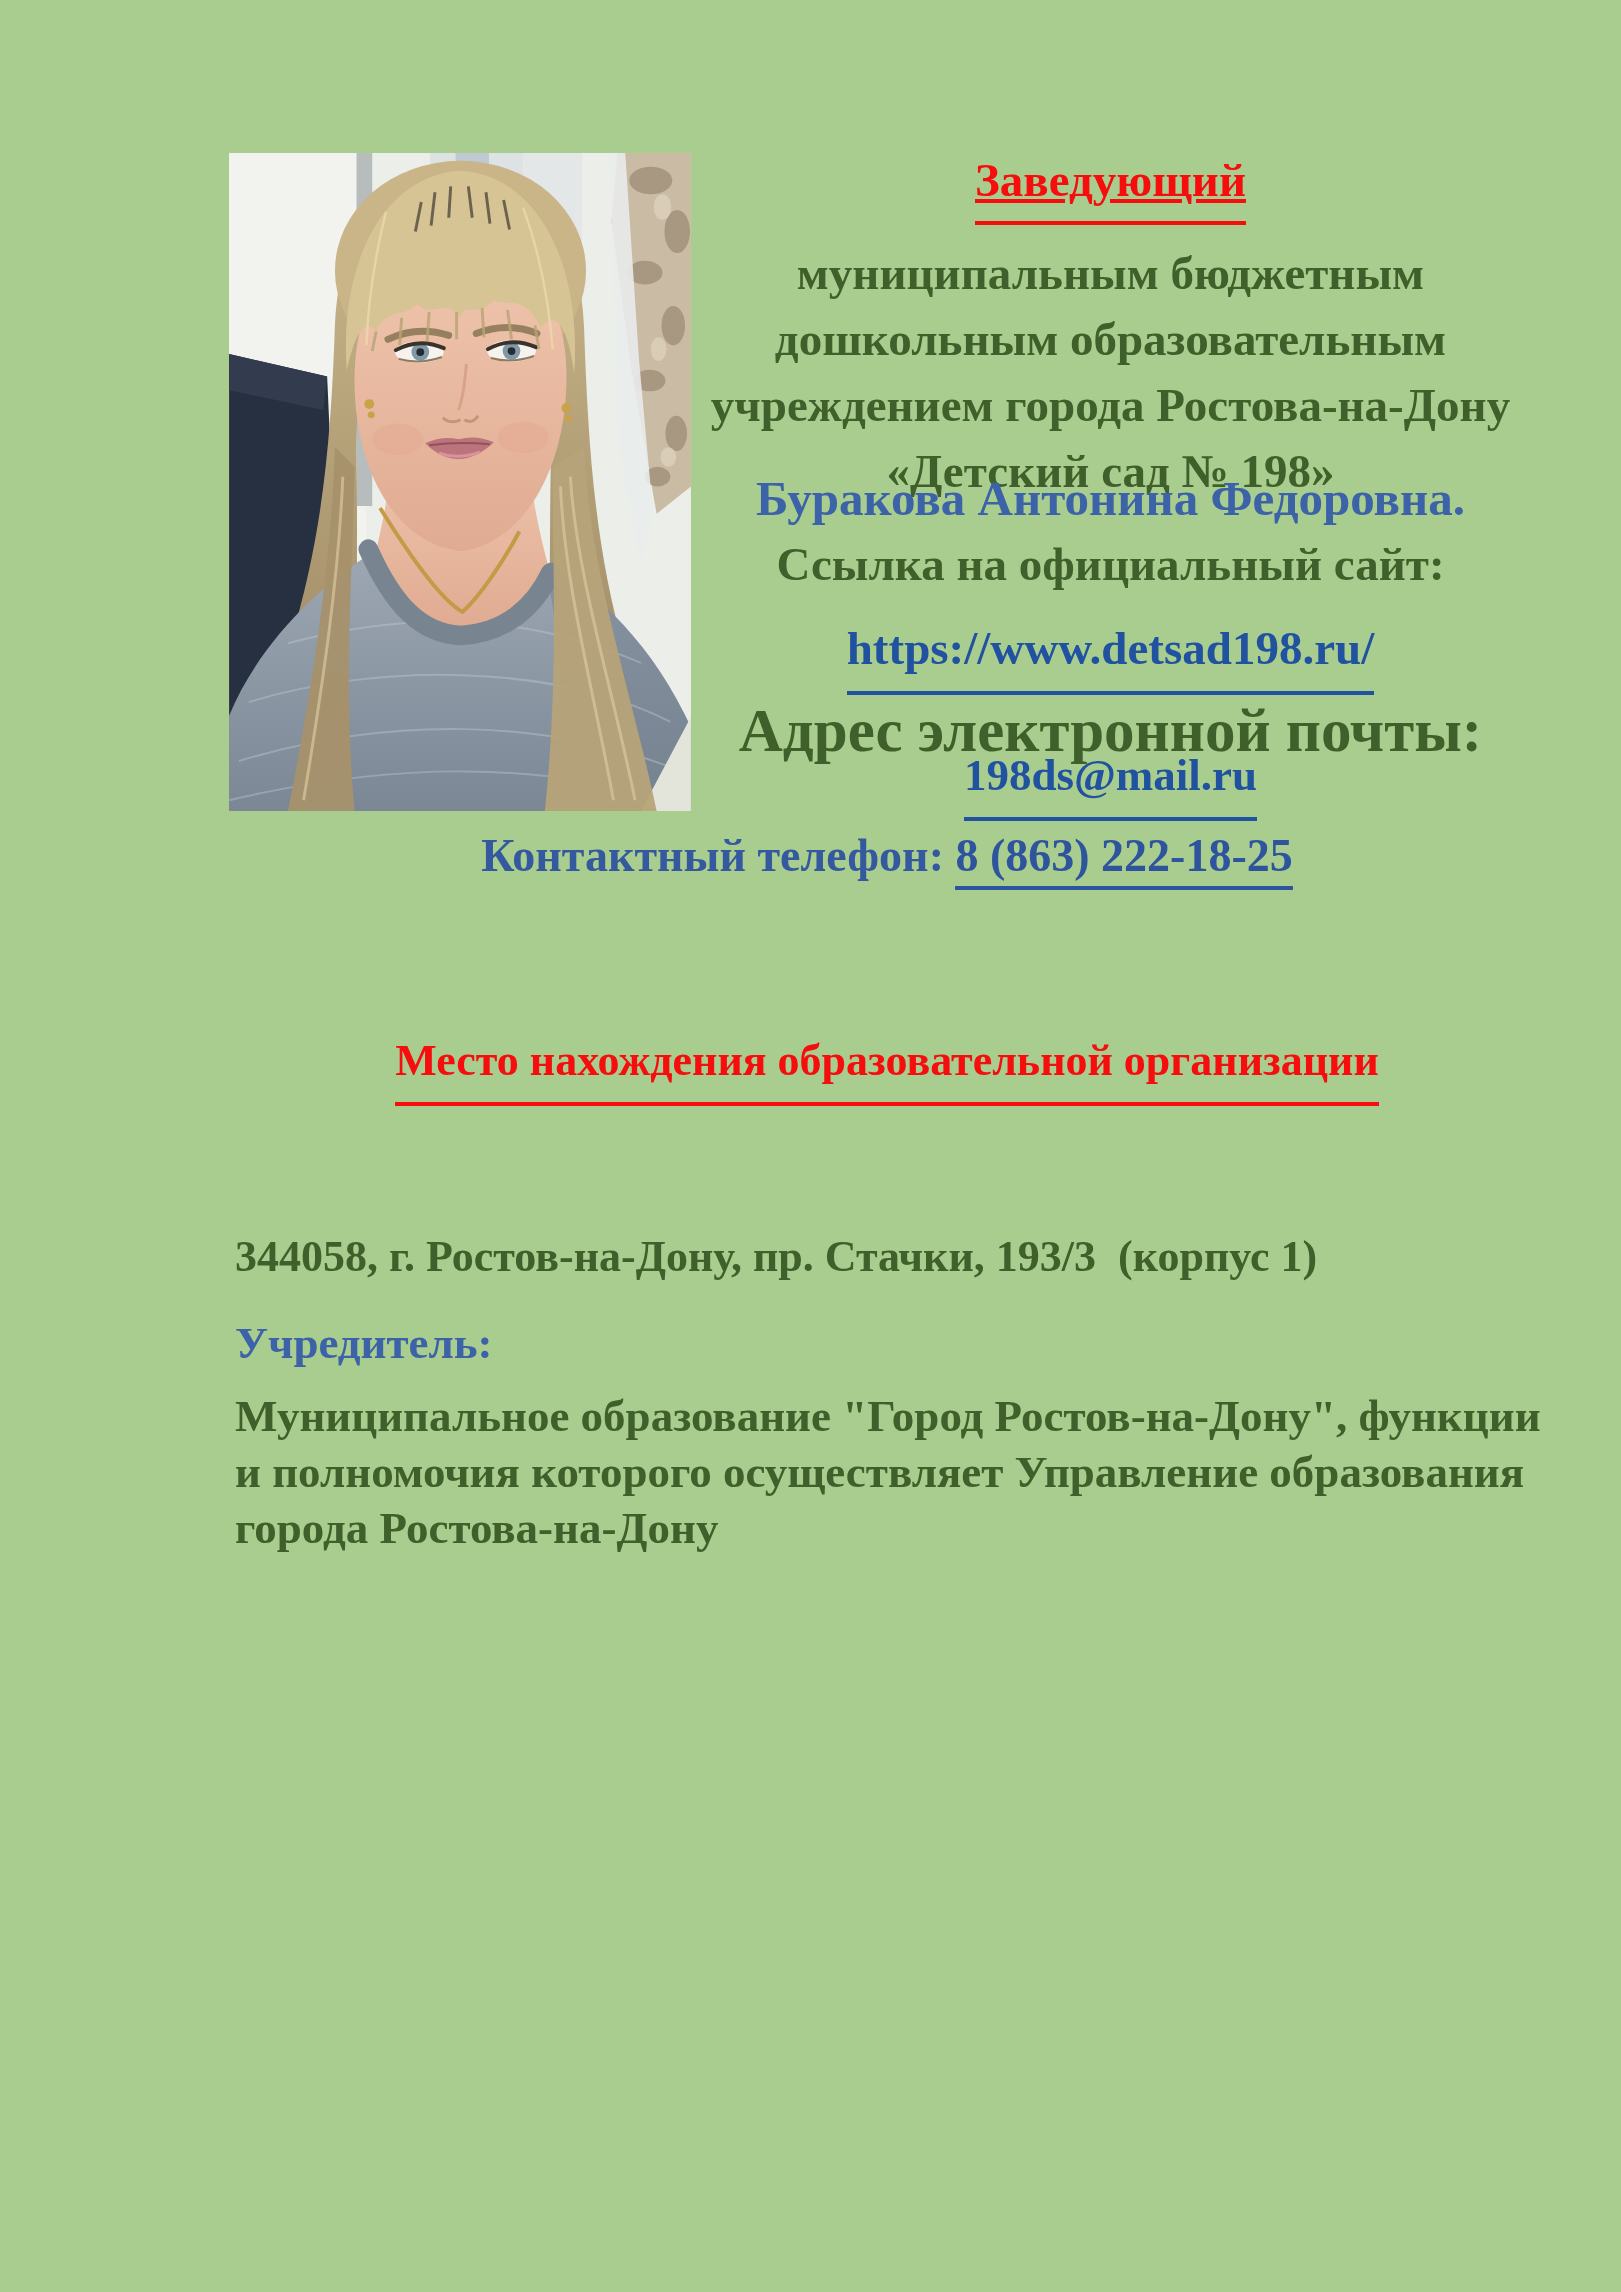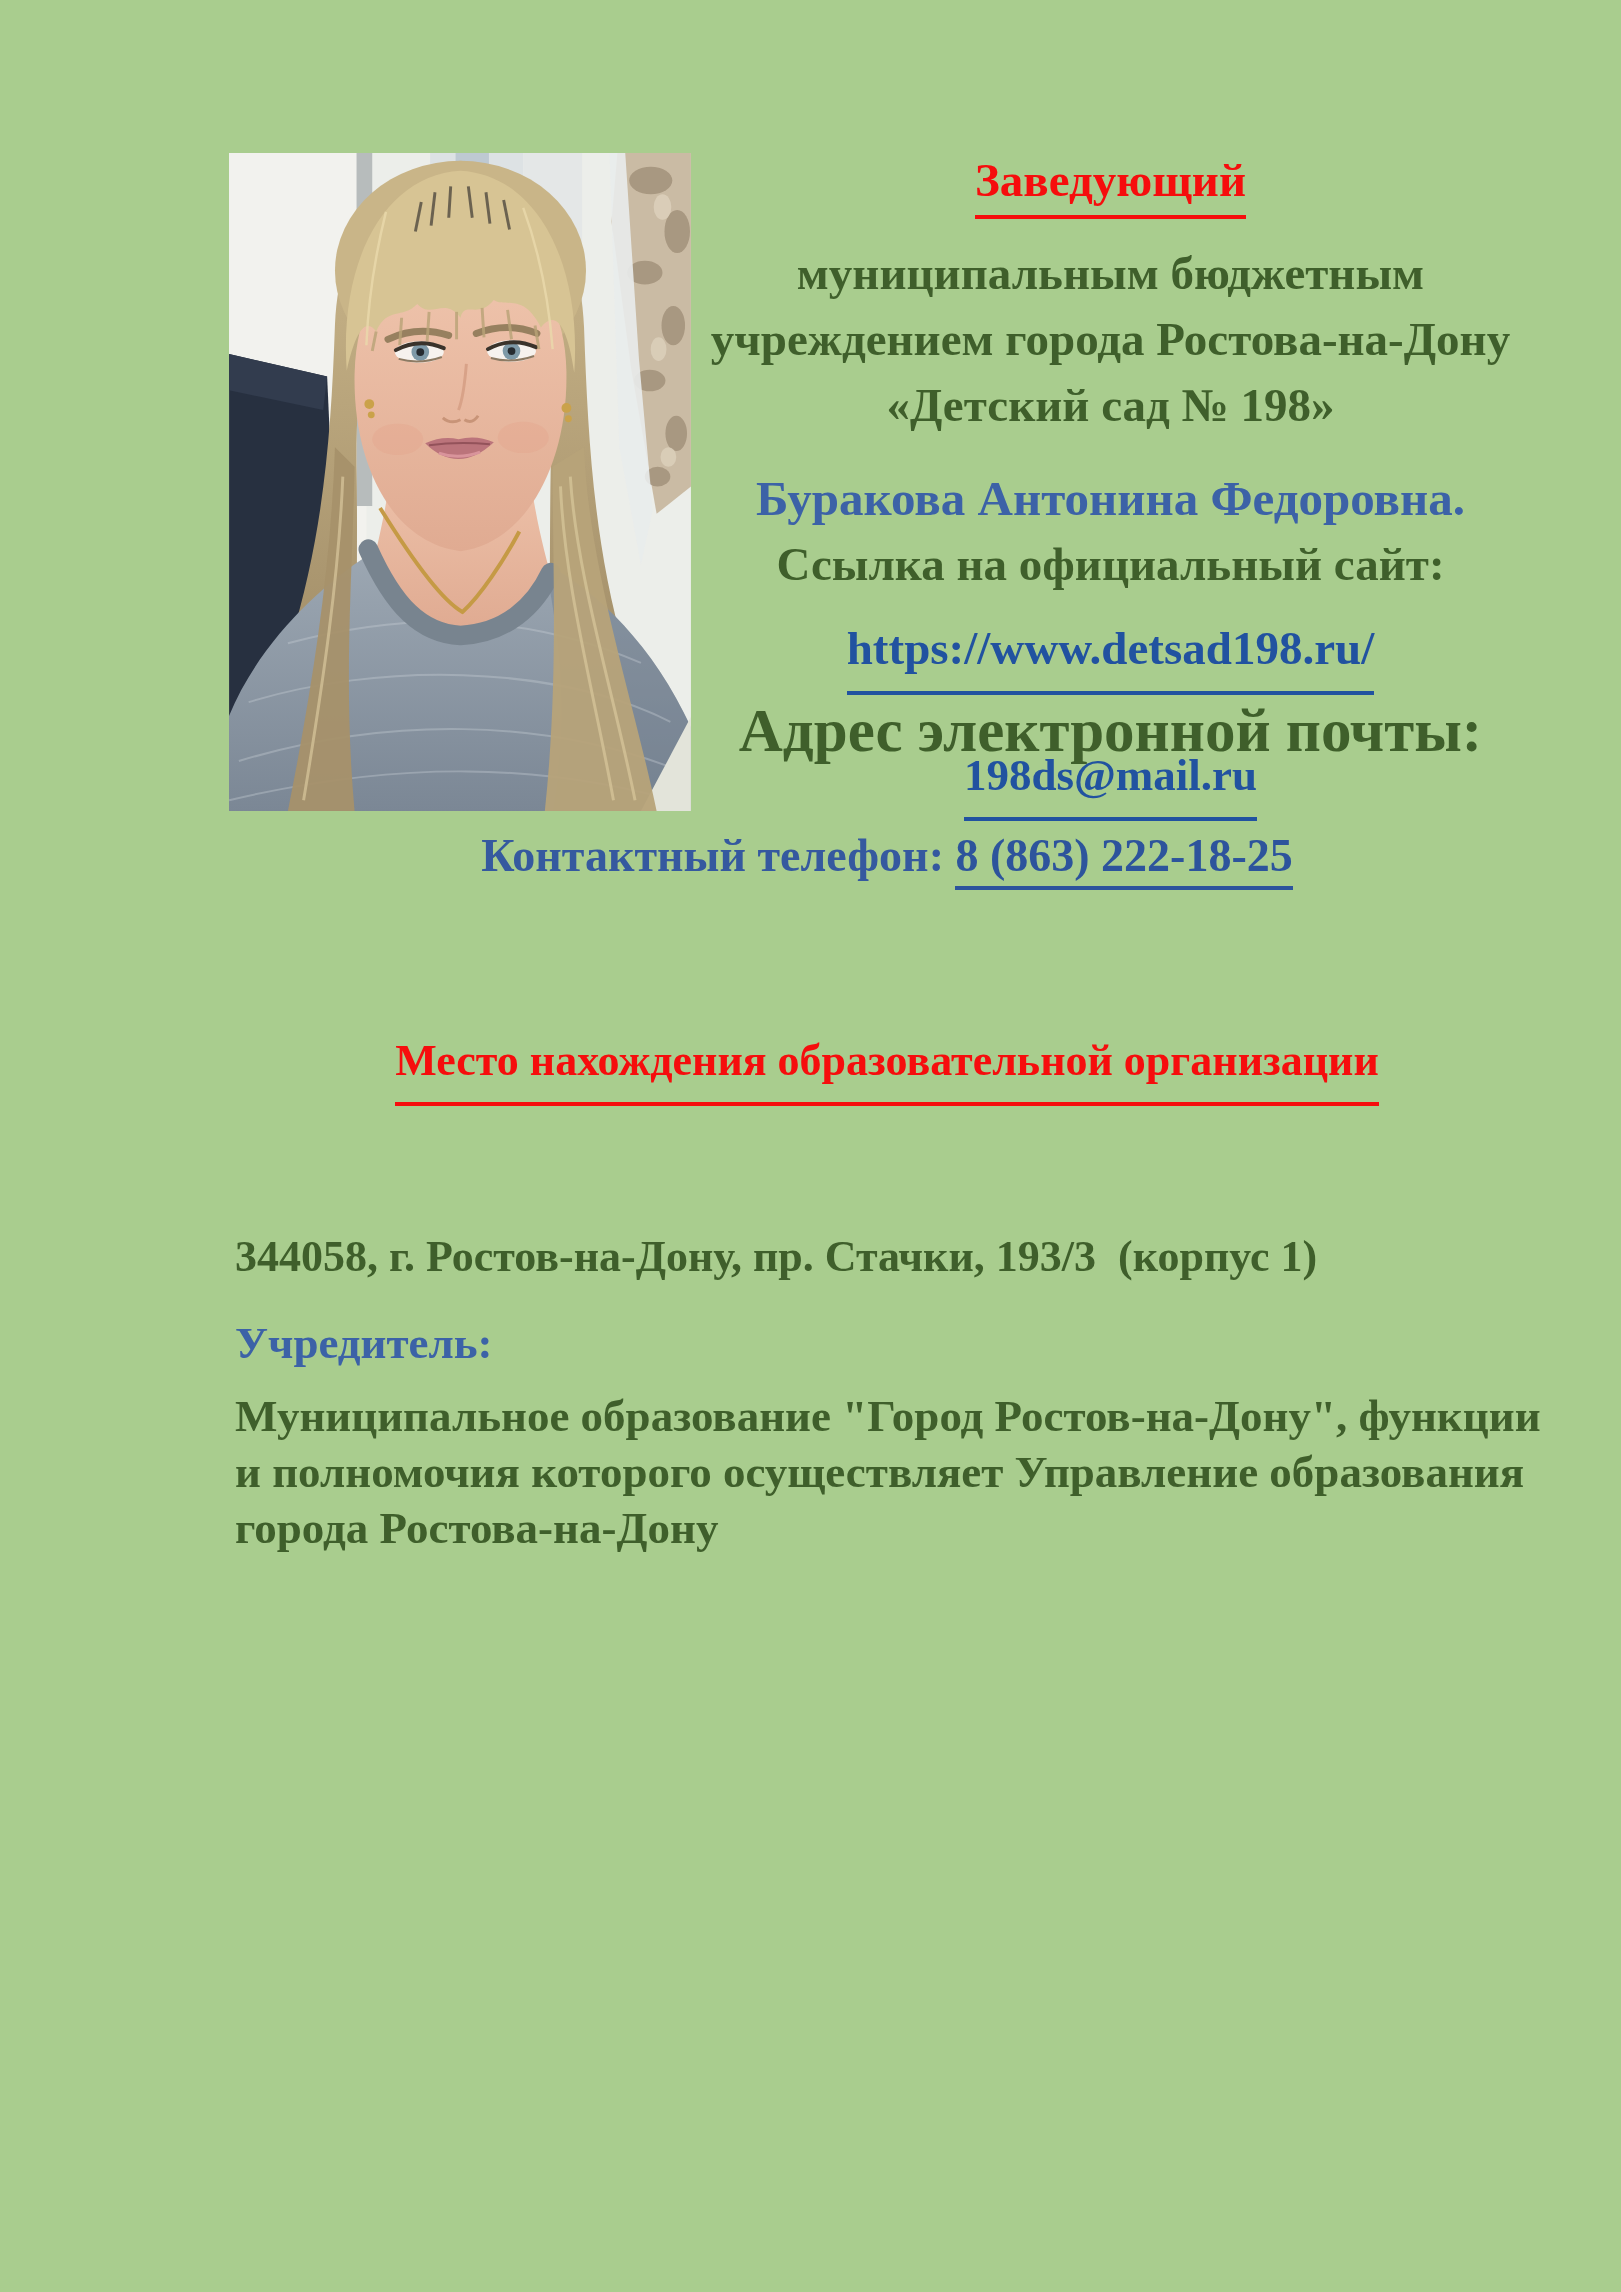--- a/index.html
+++ b/index.html
@@ -15,21 +15,21 @@
   .abs{position:absolute;}
   .photo{
     left:229px;top:153px;width:462px;height:658px;
     overflow:hidden;
   }
   .photo svg{display:block;}
   .col{left:699px;width:823px;text-align:center;}
   .full{left:235px;width:1304px;}
 
   .title-red{top:155px;font-size:47px;line-height:1.1;color:#f60d0d;}
-  .title-red .u{border-bottom:4.9px solid #f60d0d;padding-bottom:8px;display:inline-block;}
+  .title-red .u{border-bottom:4.9px solid #f60d0d;padding-bottom:14px;display:inline-block;text-decoration:underline;}
 
   .org{top:240px;font-size:47px;line-height:66px;color:#3f5f2b;}
 
   .person{top:470px;font-size:49px;color:#3c62a7;}
   .site-label{top:537px;font-size:47px;color:#3f5f2b;}
   .site-url{top:621px;font-size:47px;}
   .site-url a, .email a, .phone .num{
     color:#2152a0;text-decoration:none;
     border-bottom:4.9px solid #2152a0;padding-bottom:16px;display:inline-block;
   }
@@ -180,20 +180,21 @@
       <circle cx="346" cy="271" r="3.5" fill="#caa24a"></circle>
     </svg>
   </div>
 
   <div class="abs col title-red">
     <span class="u">Заведующий</span>
   </div>
 
   <div class="abs col org">
     <div>муниципальным бюджетным</div>
+    <div>дошкольным образовательным</div>
     <div>учреждением города Ростова-на-Дону</div>
     <div>«Детский сад № 198»</div>
   </div>
 
   <div class="abs col person">Буракова Антонина Федоровна.</div>
 
   <div class="abs col site-label">Ссылка на официальный сайт:</div>
 
   <div class="abs col site-url">
     <a href="#">https://www.detsad198.ru/</a>

